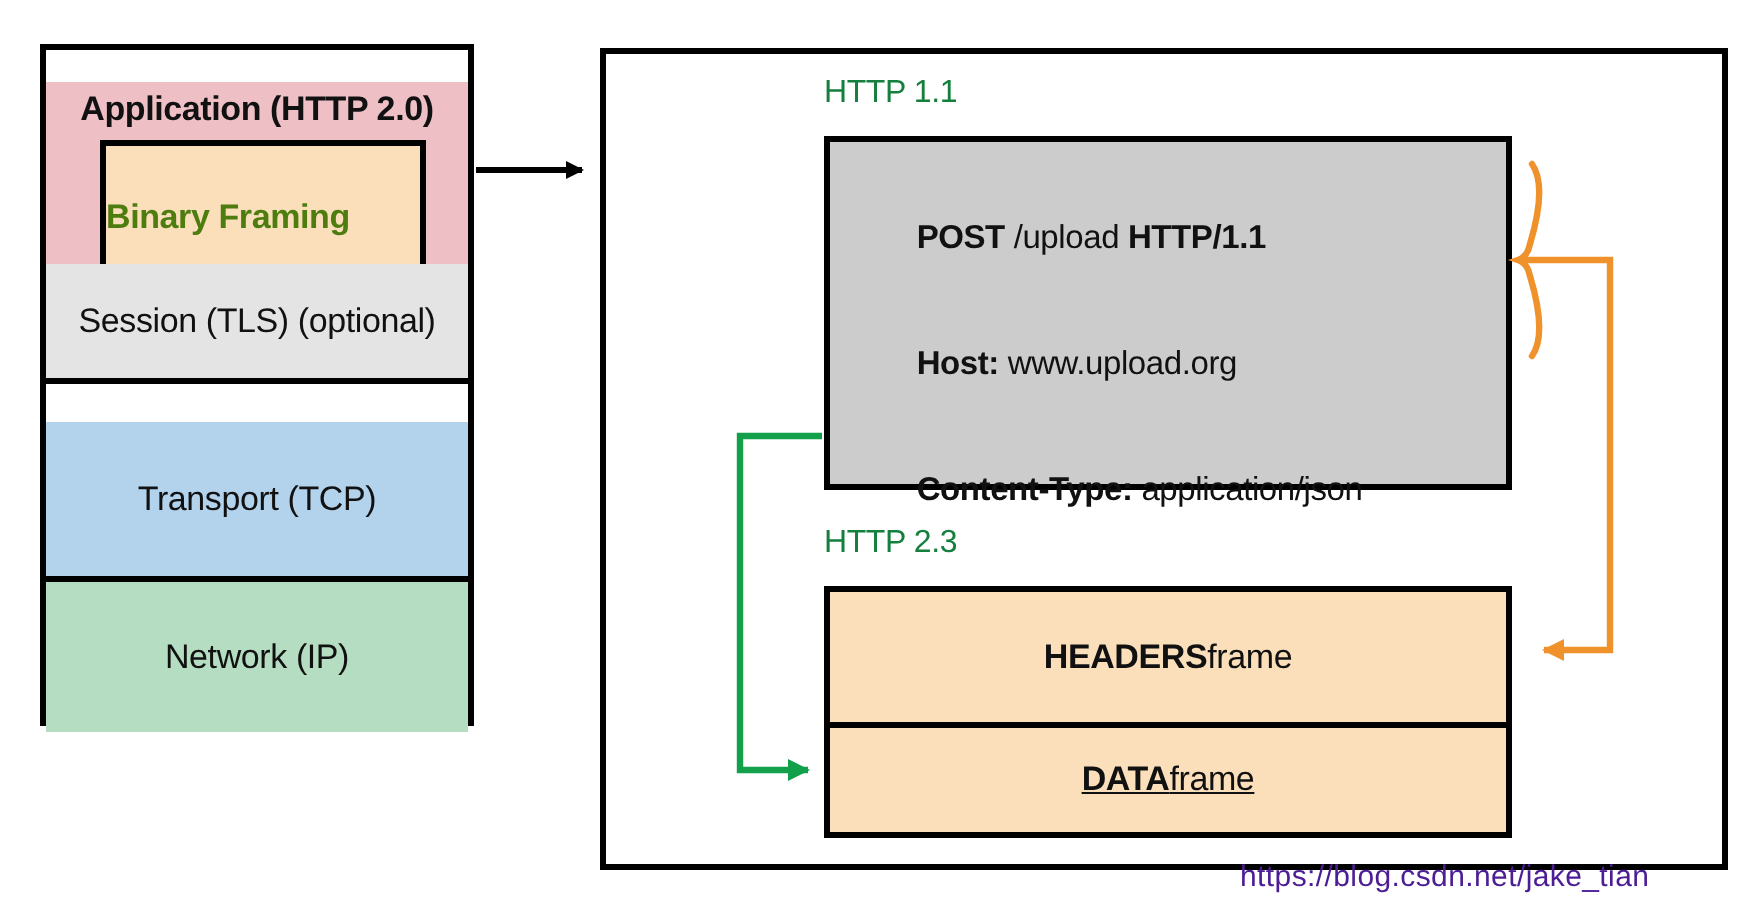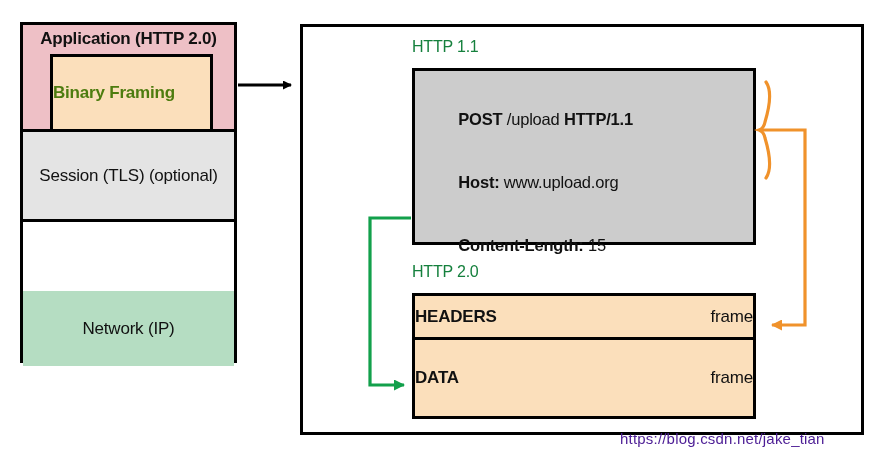--- a/index.html
+++ b/index.html
@@ -10,21 +10,21 @@
   }
   #root{position:absolute;left:0;top:0;width:874px;height:459px;}
 
   
   .stack{position:absolute;left:20px;top:22px;width:217px;height:341px;
          border:3px solid #000;box-sizing:border-box;}
   .layer{position:absolute;left:0;width:100%;box-sizing:border-box;
          display:flex;align-items:center;justify-content:center;
          color:#111;}
   .layer-app{top:0;height:107px;border-bottom:3px solid #000;}
-  .layer-ses{top:107px;height:90px;border-bottom:3px solid #000;}
+  .layer-ses{top:107px;height:60px;border-bottom:3px solid #000;}
   .layer-tra{top:186px;height:80px;border-bottom:3px solid #000;}
   .layer-net{top:266px;height:75px;}
   .layer-title{position:absolute;left:0;top:4px;width:100%;text-align:center;
                font-size:17px;font-weight:bold;letter-spacing:-.2px;}
   .binary{position:absolute;left:27px;top:29px;width:163px;height:75px;
           box-sizing:border-box;border:3px solid #000;border-bottom:none;
           display:flex;align-items:center;justify-content:flex-start;
           font-size:17px;font-weight:bold;letter-spacing:-.2px;color:#4d7c0f;}
   .mid-label{font-size:17px;letter-spacing:-.2px;}
 
@@ -40,75 +40,81 @@
           box-sizing:border-box;border:3px solid #000;background:#cccccc;
           padding:17px 0 4px 17px;}
   .msgline{font-size:16.5px;line-height:21px;color:#111;letter-spacing:-.2px;
            white-space:pre;}
   .msgline b{font-weight:bold;}
   .msgbody{font-size:16.5px;line-height:21px;color:#111;letter-spacing:-.2px;
            margin-top:21px;white-space:pre;}
 
   .frames{position:absolute;left:412px;top:293px;width:344px;height:126px;
           box-sizing:border-box;border:3px solid #000;background:#fbdfbb;}
-  .frame{position:absolute;left:0;width:100%;height:44px;box-sizing:border-box;
-         display:flex;align-items:center;justify-content:space-between;
+  .frame{position:absolute;left:0;width:100%;height:68px;box-sizing:border-box;
+         display:flex;align-items:center;justify-content:center;
          font-size:17px;color:#111;letter-spacing:-.2px;}
   .frame-h{top:0;border-bottom:3px solid #000;}
-  .frame-d{top:60px;}
+  .frame-d{top:60px;text-decoration:underline;}
   .frame b{font-weight:bold;}
 
   .ovl{position:absolute;left:0;top:0;width:874px;height:459px;
        pointer-events:none;}
 
   .wm{position:absolute;left:620px;top:430px;font-size:15px;color:#4c1d95;
       letter-spacing:.2px;white-space:nowrap;}
 </style>
 </head>
 <body>
 
 <div id="root">
 
   <div class="stack">
 
-    <div class="layer layer-app" style="background-color: rgb(238, 192, 198);">
+    <div class="layer layer-app" style="background-color: rgb(238, 192, 198); margin-top: 16px;">
       <div class="layer-title">Application (HTTP 2.0)</div>
       <div class="binary" style="background-color: rgb(251, 223, 187);">
         <span>Binary Framing</span>
       </div>
     </div>
 
     <div class="layer layer-ses" style="background-color: rgb(228, 228, 228);">
       <span class="mid-label">Session (TLS) (optional)</span>
     </div>
 
+    <div class="layer layer-tra" style="background-color: rgb(179, 210, 236);">
+      <span class="mid-label">Transport (TCP)</span>
+    </div>
 
     <div class="layer layer-net" style="background-color: rgb(181, 221, 194);">
       <span class="mid-label">Network (IP)</span>
     </div>
   </div>
 
   <div class="panel"></div>
 
   <div class="cap cap-h11">HTTP 1.1</div>
 
   <div class="msgbox">
     <div class="msgline">
       <b>POST</b><span> /upload </span><b>HTTP/1.1</b>
     </div>
     <div class="msgline">
       <b>Host:</b><span> www.upload.org</span>
     </div>
     <div class="msgline">
+      <b>Content-Type:</b><span> application/json</span>
+    </div>
+    <div class="msgline">
       <b>Content-Length:</b><span> 15</span>
     </div>
     <div class="msgbody">{”msg”:”hello”}</div>
   </div>
 
-  <div class="cap cap-h20">HTTP 2.0</div>
+  <div class="cap cap-h20">HTTP 2.3</div>
 
   <div class="frames">
     <div class="frame frame-h">
       <b>HEADERS</b>
         <span> frame</span>
     </div>
     <div class="frame frame-d">
       <b>DATA</b>
         <span> frame</span>
     </div>

